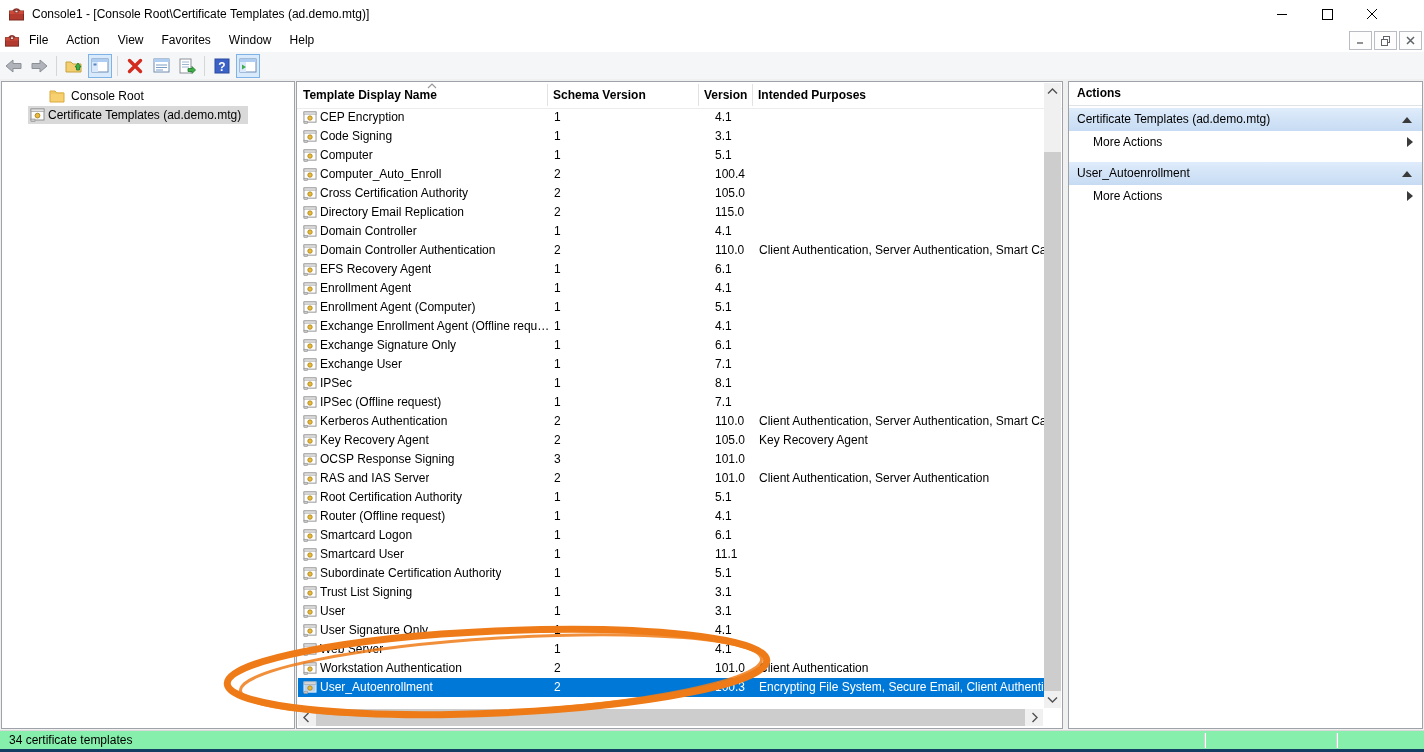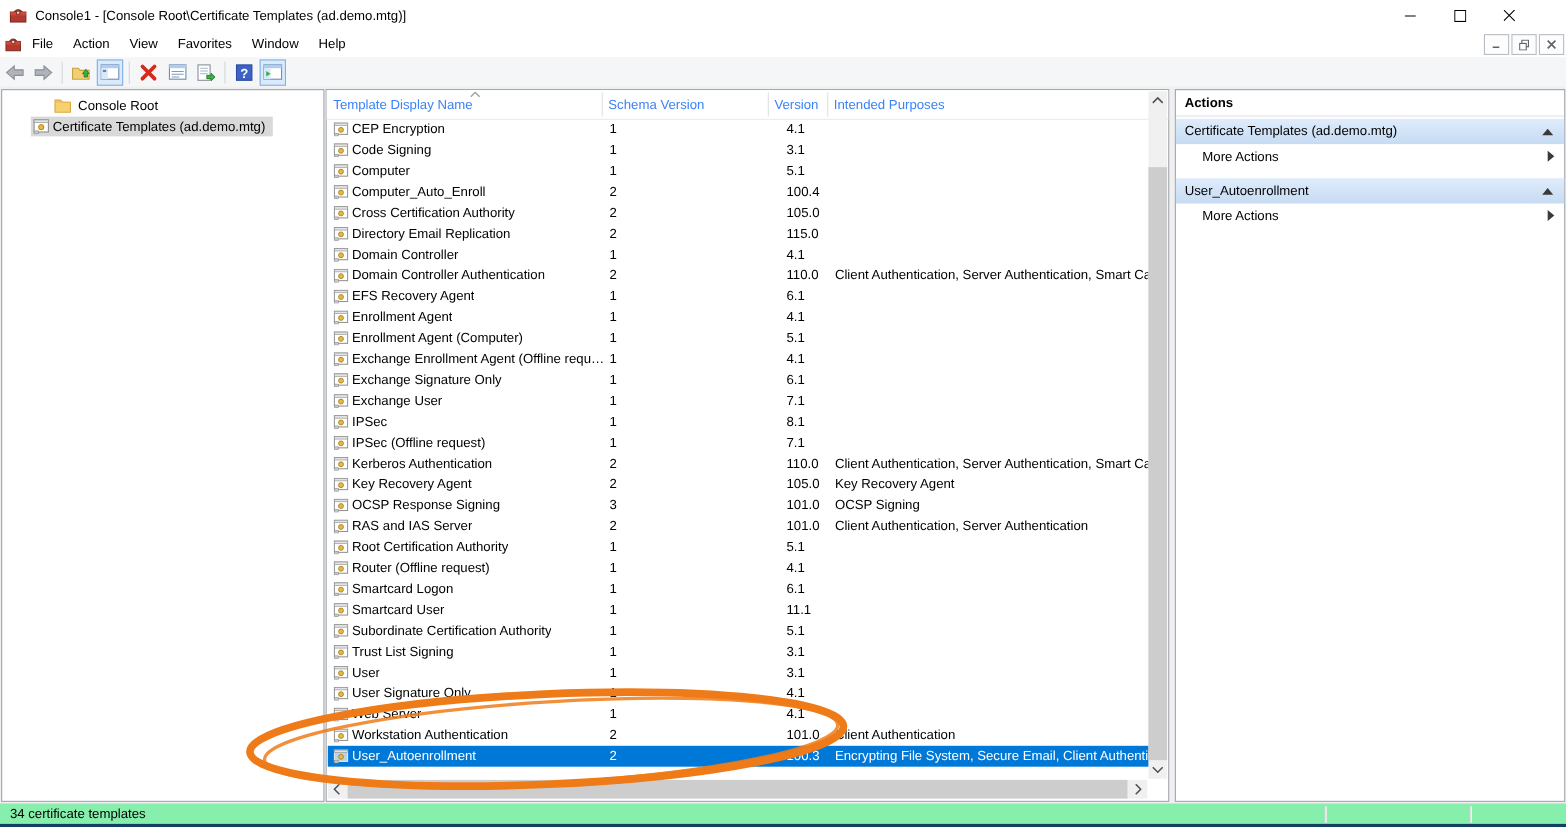--- a/index.html
+++ b/index.html
@@ -30,21 +30,21 @@
   .pane{position:absolute;top:2px;height:648px;background:#fff;border:1px solid #9ea3a9;box-sizing:border-box;}
   .tree-pane{left:1px;width:294px;}
   .list-pane{left:296px;width:767px;}
   .actions-pane{left:1068px;width:355px;}
   
   .tree-row{height:19px;display:flex;align-items:center;white-space:nowrap;margin-left:40px;}
   .tree-row .lbl{padding:1px 3px;}
   .tree-row.selected-inactive .sel-wrap{background:#d9d9d9;display:flex;align-items:center;padding:1px 4px 1px 2px;}
   
   .list-header{position:absolute;left:0;top:0;right:0;height:26px;background:#fff;border-bottom:1px solid #ececec;}
-  .col-h{position:absolute;top:0;height:26px;line-height:26px;color:#3b82f6;white-space:nowrap;}
+  .col-h{position:absolute;top:0;height:26px;line-height:26px;color:#000000;white-space:nowrap;font-weight:bold;}
   .col-sep{position:absolute;top:2px;height:22px;width:1px;background:#e2e2e2;}
   .sort-caret{position:absolute;left:130px;top:1px;}
   
   .rows{position:absolute;left:1px;top:26px;width:748px;}
   .lrow{position:relative;height:19px;line-height:19px;white-space:nowrap;overflow:hidden;width:748px;}
   .lrow .cell-name{position:absolute;left:22px;max-width:230px;overflow:hidden;text-overflow:ellipsis;}
   .lrow .cell-schema{position:absolute;left:256px;}
   .lrow .cell-version{position:absolute;left:417px;}
   .lrow .cell-purp{position:absolute;left:461px;right:0;overflow:hidden;}
   .lrow.selected{background:#0078d7;color:#fff;}
@@ -477,21 +477,20 @@
   <div class="lrow">
     <svg class="row-icon" viewBox="0 0 15 14">
       <rect class="body" x="1" y="1" width="13" height="11" fill="#fff" stroke="#8f8f8f"></rect>
       <rect x="1" y="1" width="13" height="2.4" fill="#e3e3e3" stroke="#8f8f8f" stroke-width="0.6"></rect>
       <circle cx="7.5" cy="7.6" r="2.4" fill="#e8b93c" stroke="#a8851e" stroke-width="0.9"></circle>
       <rect x="1" y="11" width="4" height="2.6" fill="#c9c9c9" stroke="#8f8f8f" stroke-width="0.6"></rect>
     </svg>
     <span class="cell-name">OCSP Response Signing</span>
     <span class="cell-schema">3</span>
     <span class="cell-version">101.0</span>
-    <span class="cell-purp">OCSP Signing</span>
   </div>
 
   <div class="lrow">
     <svg class="row-icon" viewBox="0 0 15 14">
       <rect class="body" x="1" y="1" width="13" height="11" fill="#fff" stroke="#8f8f8f"></rect>
       <rect x="1" y="1" width="13" height="2.4" fill="#e3e3e3" stroke="#8f8f8f" stroke-width="0.6"></rect>
       <circle cx="7.5" cy="7.6" r="2.4" fill="#e8b93c" stroke="#a8851e" stroke-width="0.9"></circle>
       <rect x="1" y="11" width="4" height="2.6" fill="#c9c9c9" stroke="#8f8f8f" stroke-width="0.6"></rect>
     </svg>
     <span class="cell-name">RAS and IAS Server</span>

